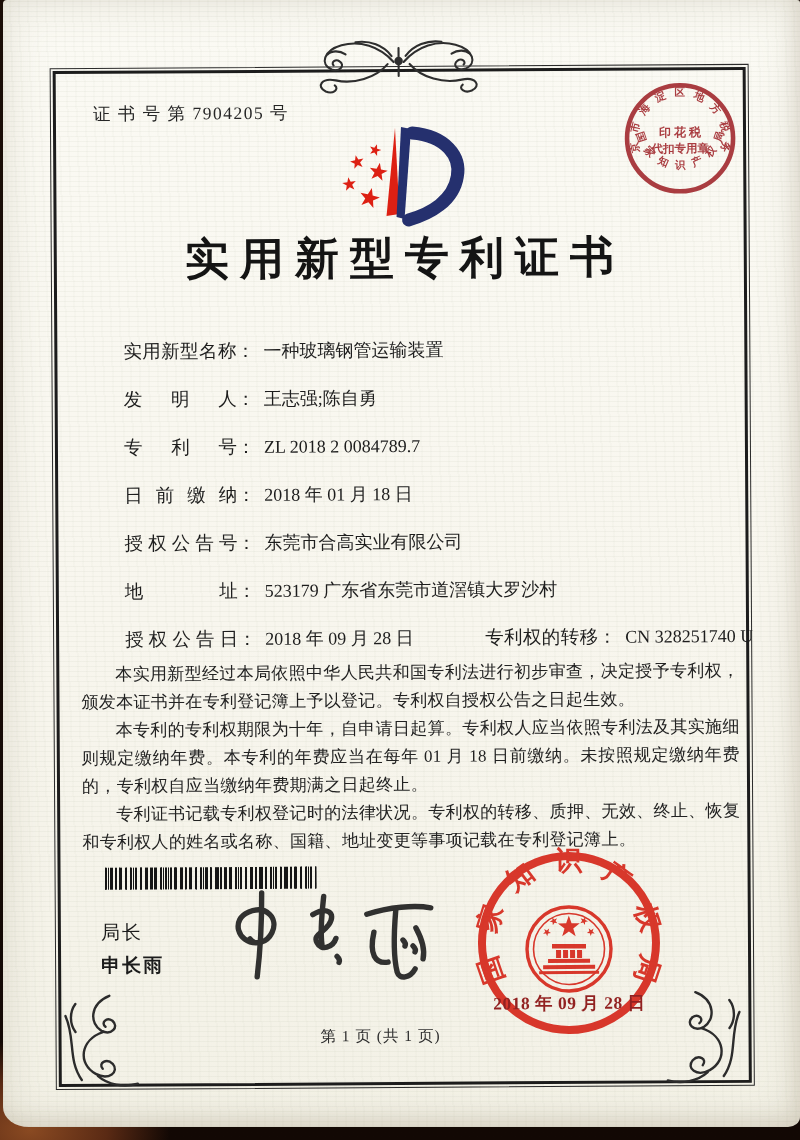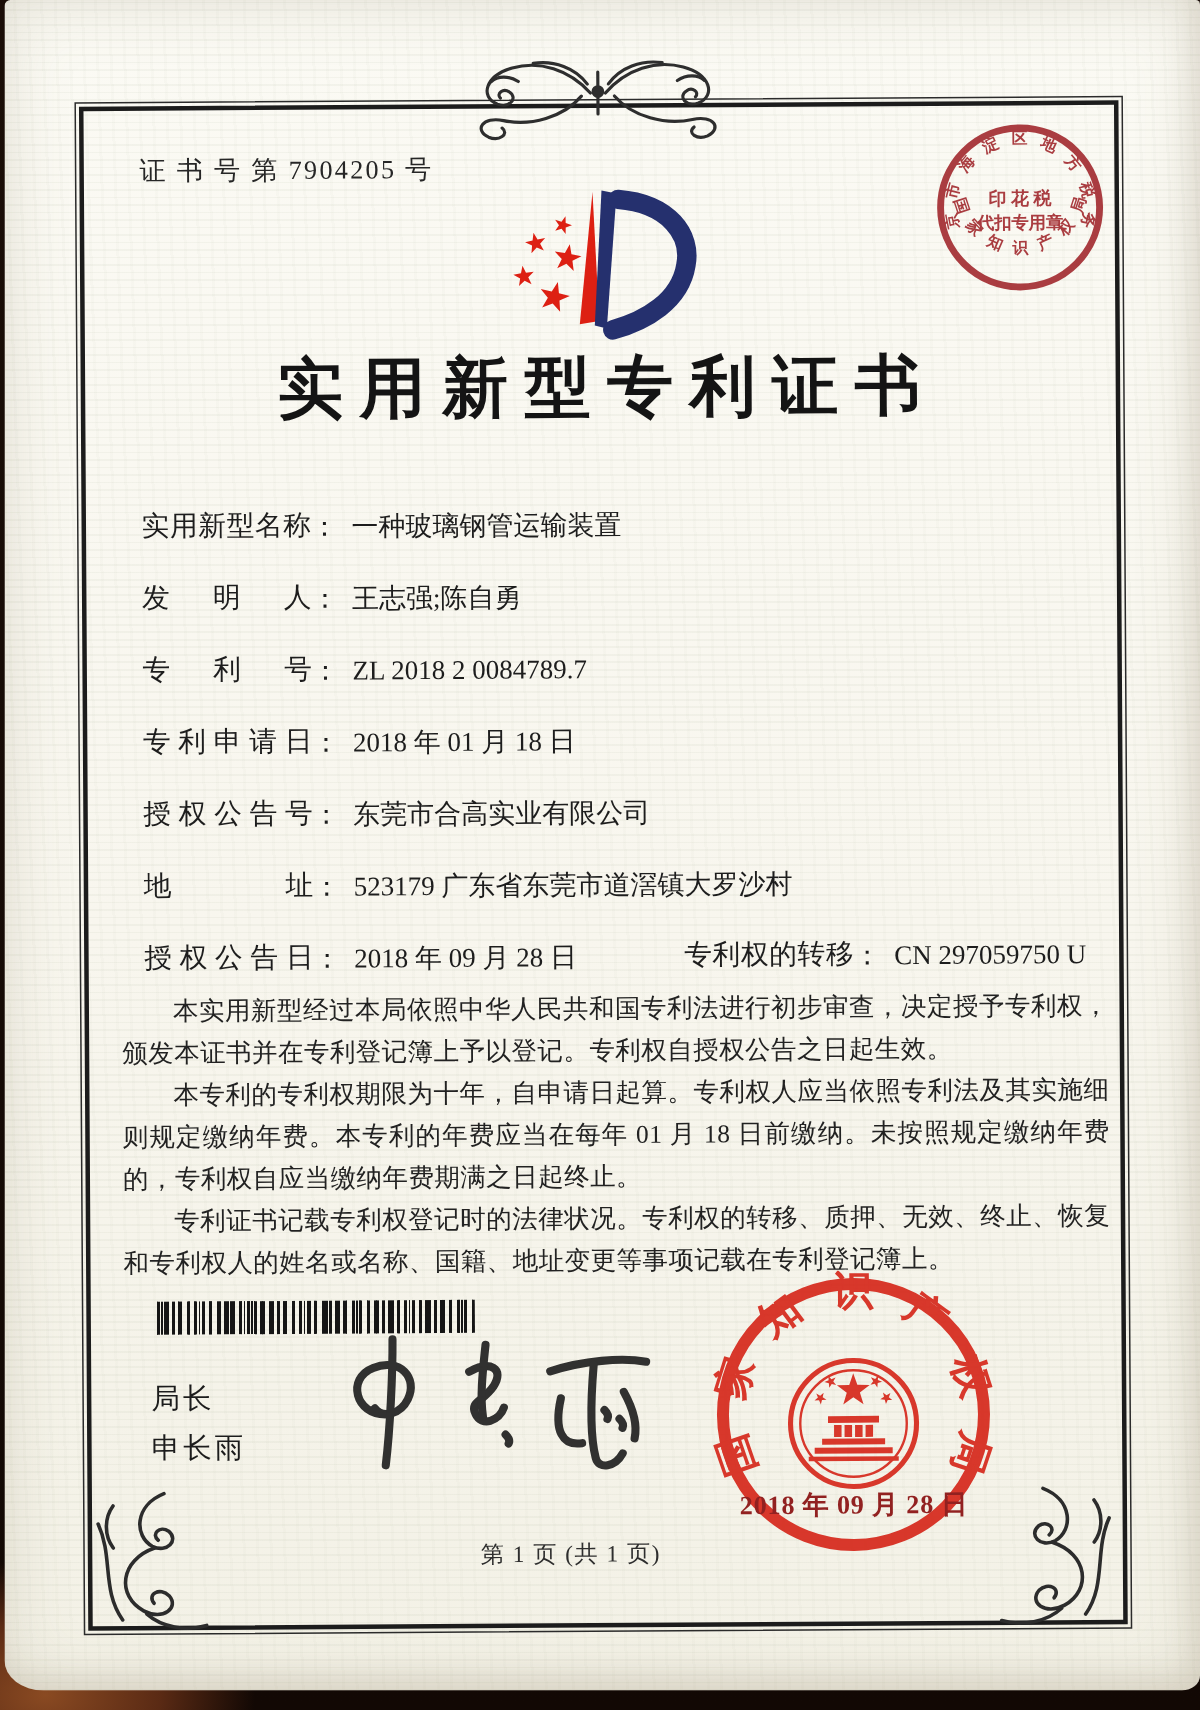--- a/index.html
+++ b/index.html
@@ -32,38 +32,38 @@
 
   .logo{position:absolute;left:300px;top:102px;}
   .tax-stamp{position:absolute;left:621px;top:81px;mix-blend-mode:multiply;}
 
   .title{position:absolute;left:0;top:229px;width:100%;margin:0;text-align:center;
     font-size:44px;font-weight:700;letter-spacing:11px;color:#141414;text-indent:11px;}
 
   .fields{position:absolute;left:93px;top:338px;width:645px;color:#1d1d1d;}
   .frow{position:relative;height:48px;font-size:18px;line-height:24px;white-space:nowrap;}
   .flabel{display:inline-block;width:113px;text-align:justify;text-align-last:justify;
-    font-size:18.5px;vertical-align:top;}
+    font-size:18.5px;vertical-align:top;margin-left:29px;}
   .colon{margin-right:9px;}
   .fvalue{font-size:18px;}
   .grant-right{position:absolute;left:360px;top:0;}
 
   .paras{position:absolute;left:78px;top:659px;width:658px;color:#222;
     font-size:17px;line-height:28px;letter-spacing:0.3px;}
   .paras p{margin:0;text-indent:2em;text-align:justify;}
 
   .barcode{position:absolute;left:100px;top:866px;width:212px;height:22px;
     background:
       repeating-linear-gradient(90deg,#151515 0 2px,rgba(0,0,0,0) 2px 5px),
       repeating-linear-gradient(90deg,#151515 0 1px,rgba(0,0,0,0) 1px 7px),
       repeating-linear-gradient(90deg,rgba(0,0,0,0) 0 3px,#151515 3px 4px,rgba(0,0,0,0) 4px 11px);
   }
 
   .signer-title{position:absolute;left:96px;top:918px;font-size:19px;color:#1c1c1c;letter-spacing:2px;}
-  .signer-name{position:absolute;left:96px;top:951px;font-size:19px;color:#1c1c1c;letter-spacing:2px;}
+  .signer-name{position:absolute;left:96px;top:951px;font-size:19px;color:#1c1c1c;letter-spacing:2px;font-weight:bold;}
   .signature{position:absolute;left:212px;top:884px;}
 
   .seal{position:absolute;left:468px;top:848px;mix-blend-mode:multiply;}
 
   .footer{position:absolute;left:280px;top:1026px;width:190px;text-align:center;
     font-size:15.5px;color:#2e2e2e;letter-spacing:1px;}
 </style>
 </head>
 <body>
 
@@ -152,32 +152,32 @@
     <div class="frow">
       <span class="flabel">实用新型名称</span><span class="colon">：</span><span class="fvalue">一种玻璃钢管运输装置</span>
     </div>
     <div class="frow">
       <span class="flabel">发明人</span><span class="colon">：</span><span class="fvalue">王志强;陈自勇</span>
     </div>
     <div class="frow">
       <span class="flabel">专利号</span><span class="colon">：</span><span class="fvalue">ZL 2018 2 0084789.7</span>
     </div>
     <div class="frow">
-      <span class="flabel">专利申请日</span><span class="colon">：</span><span class="fvalue">2018 年 01 月 18 日</span>
+      <span class="flabel">日前缴纳</span><span class="colon">：</span><span class="fvalue">2018 年 01 月 18 日</span>
     </div>
     <div class="frow">
       <span class="flabel">授权公告号</span><span class="colon">：</span><span class="fvalue">东莞市合高实业有限公司</span>
     </div>
     <div class="frow">
       <span class="flabel">地址</span><span class="colon">：</span><span class="fvalue">523179 广东省东莞市道滘镇大罗沙村</span>
     </div>
     <div class="frow">
       <span class="flabel">授权公告日</span><span class="colon">：</span><span class="fvalue">2018 年 09 月 28 日</span>
       <span class="grant-right">
-        <span class="flabel">专利权的转移</span><span class="colon">：</span><span class="fvalue">CN 297059750 U</span>
+        <span class="flabel">专利权的转移</span><span class="colon">：</span><span class="fvalue">CN 328251740 U</span>
       </span>
     </div>
   </div>
 
   <div class="paras">
     <p>本实用新型经过本局依照中华人民共和国专利法进行初步审查，决定授予专利权，颁发本证书并在专利登记簿上予以登记。专利权自授权公告之日起生效。</p>
     <p>本专利的专利权期限为十年，自申请日起算。专利权人应当依照专利法及其实施细则规定缴纳年费。本专利的年费应当在每年 01 月 18 日前缴纳。未按照规定缴纳年费的，专利权自应当缴纳年费期满之日起终止。</p>
     <p>专利证书记载专利权登记时的法律状况。专利权的转移、质押、无效、终止、恢复和专利权人的姓名或名称、国籍、地址变更等事项记载在专利登记簿上。</p>
   </div>
 

